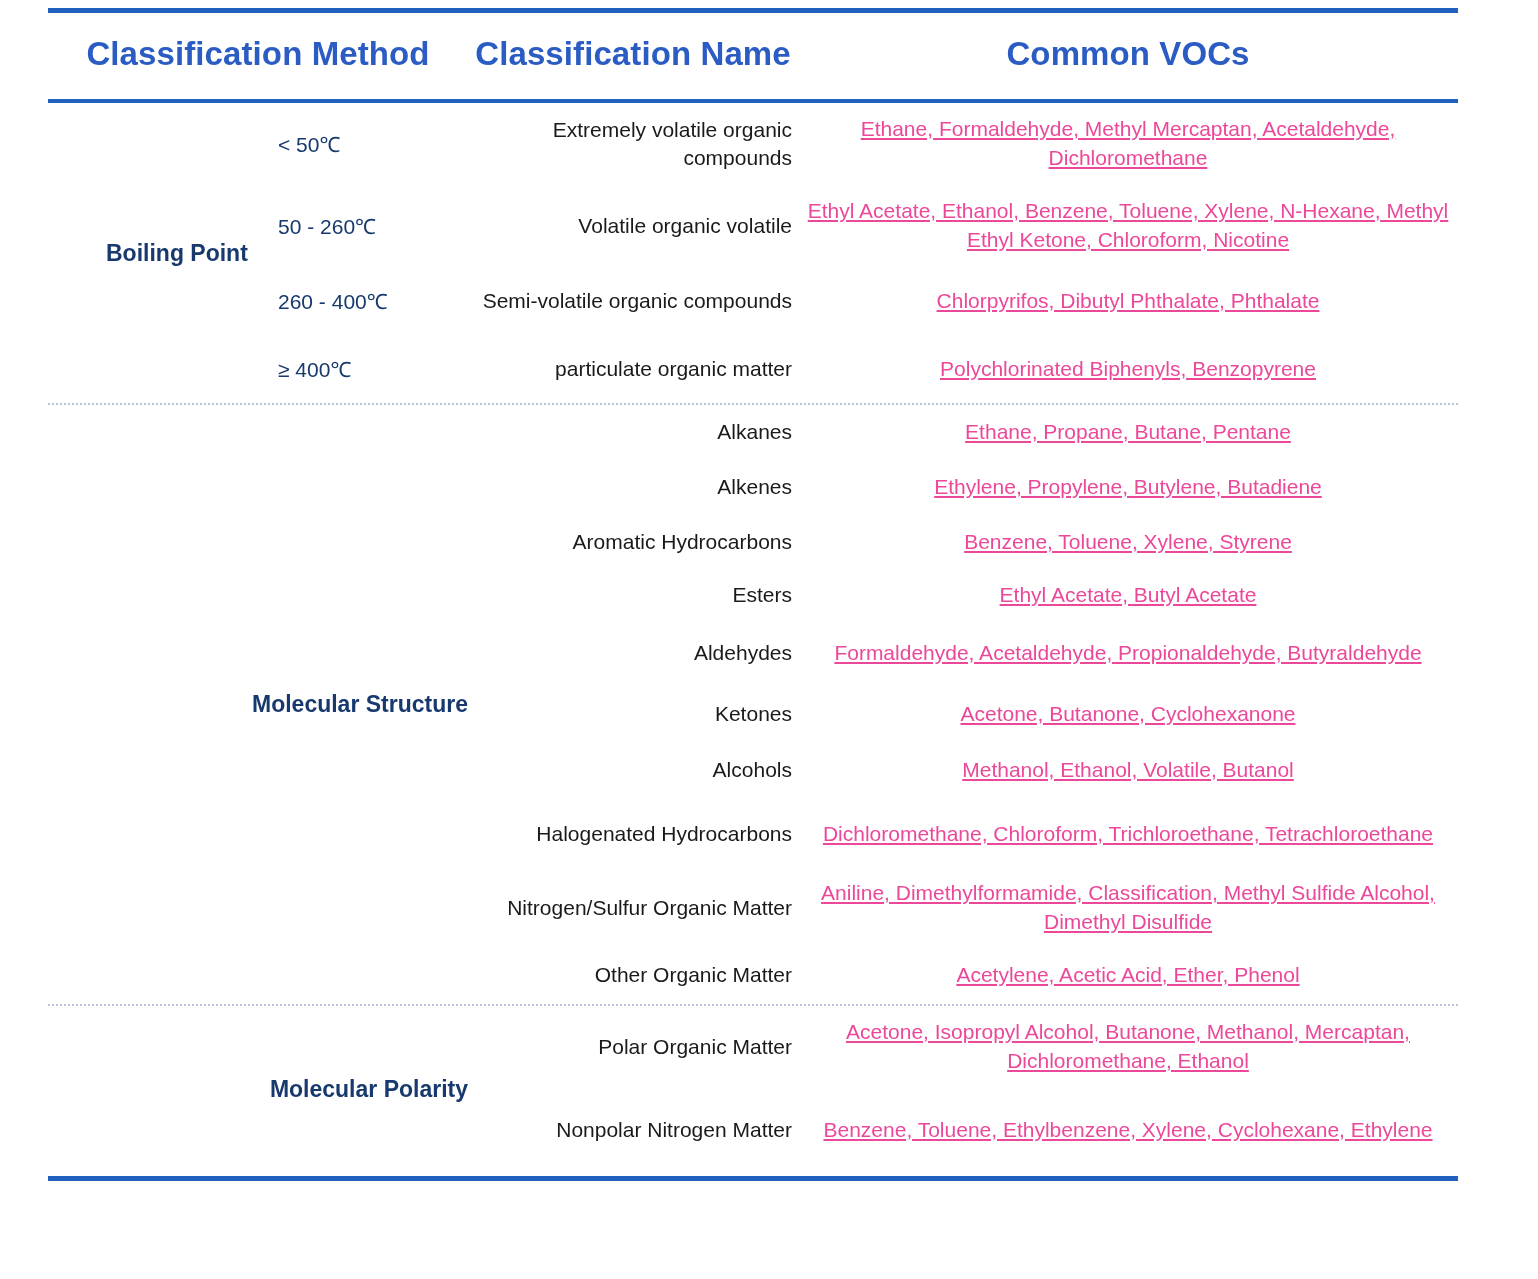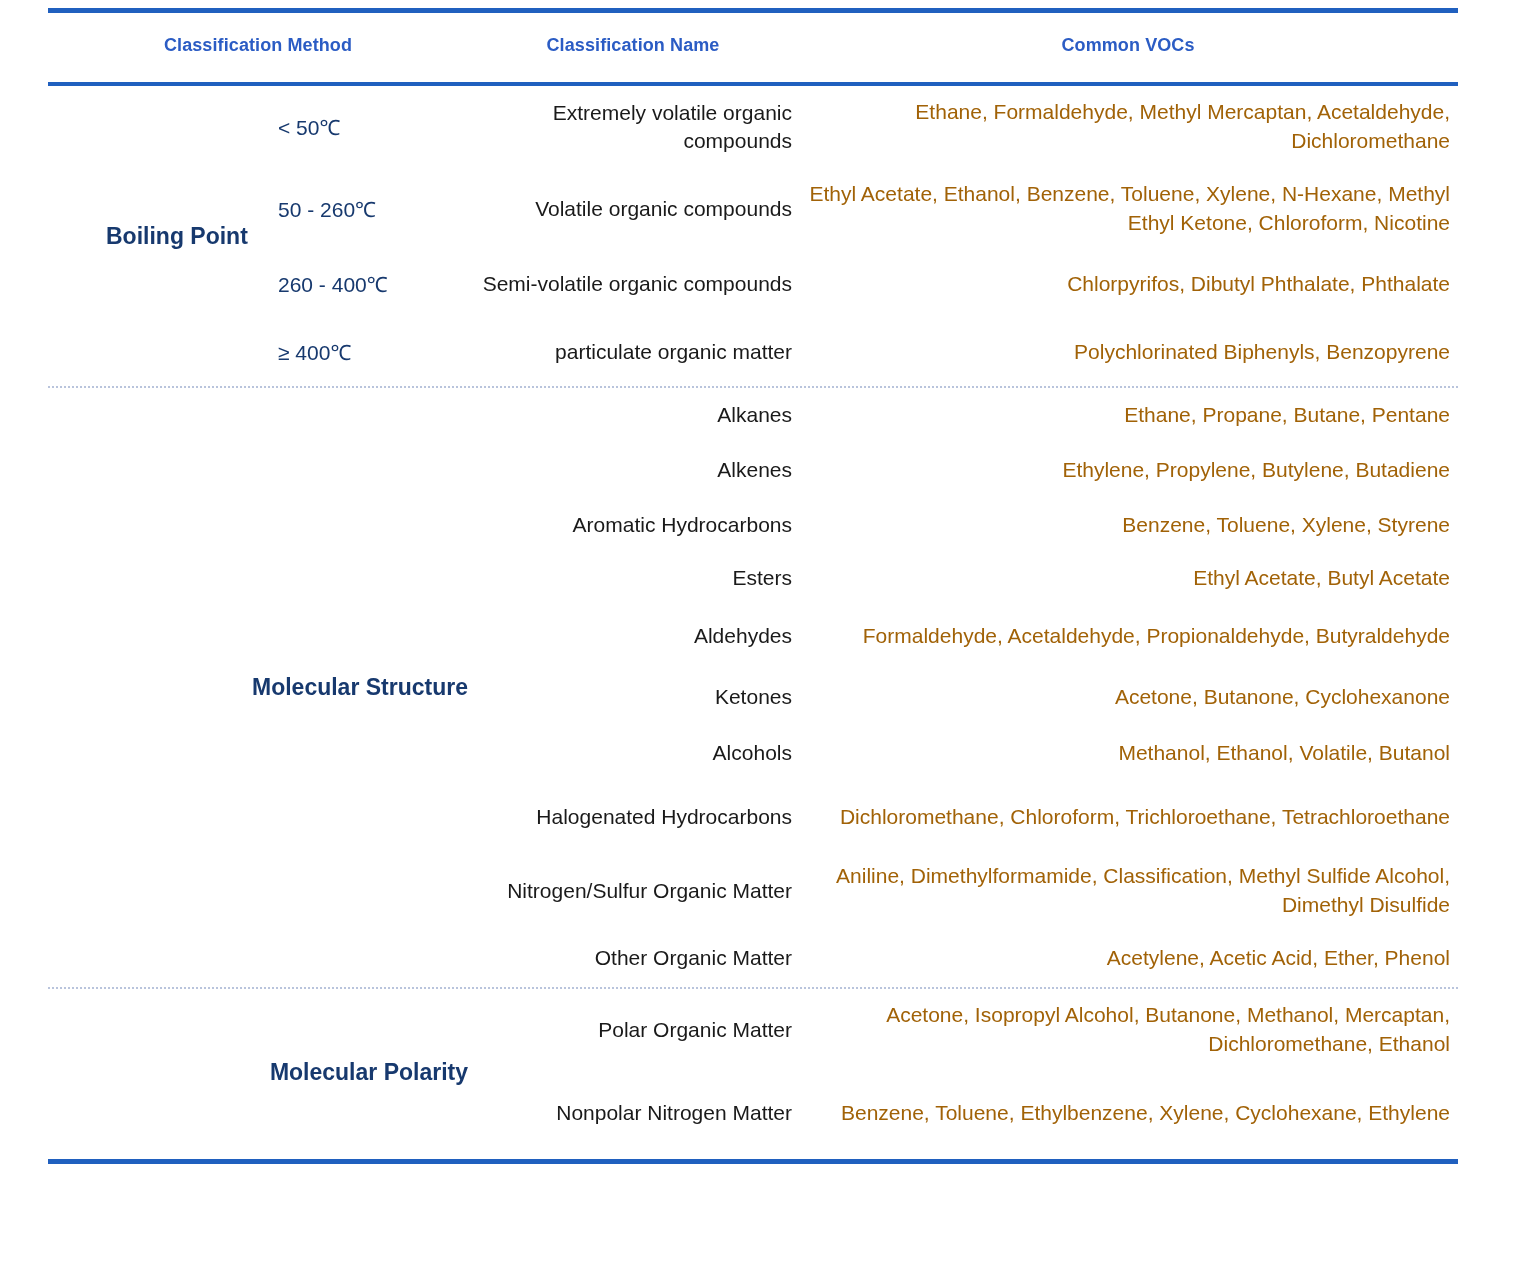--- a/index.html
+++ b/index.html
@@ -46,21 +46,21 @@
   table.voc-table {
     width: 1410px;
     border-collapse: collapse;
     table-layout: fixed;
   }
   table.voc-table col.c-method  { width: 420px; }
   table.voc-table col.c-name    { width: 330px; }
   table.voc-table col.c-vocs    { width: 660px; }
 
   th.col-head {
-    font-size: 18px;
+    font-size: 33px;
     font-weight: bold;
     color: #2b5cc4;
     text-align: center;
     padding: 22px 0 26px 0;
     letter-spacing: 0.1px;
   }
   th.col-head.method-head { padding-left: 0px; }
 
   td {
     vertical-align: middle;
@@ -91,24 +91,25 @@
   td.cname {
     font-size: 21px;
     color: #1a1a1a;
     text-align: right;
     line-height: 1.35;
     padding: 0 6px;
   }
 
   td.vocs {
     font-size: 21px;
-    color: #a16207;
-    text-align: right;
+    color: #ec4899;
+    text-align: center;
     line-height: 1.38;
     padding: 0 8px;
+    text-decoration: underline;
   }
 
   tr.data-row { height: 68px; }
   tr.data-row.tall { height: 82px; }
 </style>
 </head>
 <body>
 
 <div id="table-wrap">
 
@@ -159,21 +160,21 @@
               <tr style="height:68px">
                   <td class="subkey">≥ 400℃</td>
                 </tr>
             </tbody>
           </table>
         </td>
         <td class="cname">Extremely volatile organic compounds</td>
         <td class="vocs">Ethane, Formaldehyde, Methyl Mercaptan, Acetaldehyde, Dichloromethane</td>
       </tr>
       <tr class="data-row tall">
-        <td class="cname">Volatile organic compounds</td>
+        <td class="cname">Volatile organic volatile</td>
         <td class="vocs">Ethyl Acetate, Ethanol, Benzene, Toluene, Xylene, N-Hexane, Methyl Ethyl Ketone, Chloroform, Nicotine</td>
       </tr>
       <tr class="data-row">
         <td class="cname">Semi-volatile organic compounds</td>
         <td class="vocs">Chlorpyrifos, Dibutyl Phthalate, Phthalate</td>
       </tr>
       <tr class="data-row">
         <td class="cname">particulate organic matter</td>
         <td class="vocs">Polychlorinated Biphenyls, Benzopyrene</td>
       </tr>

